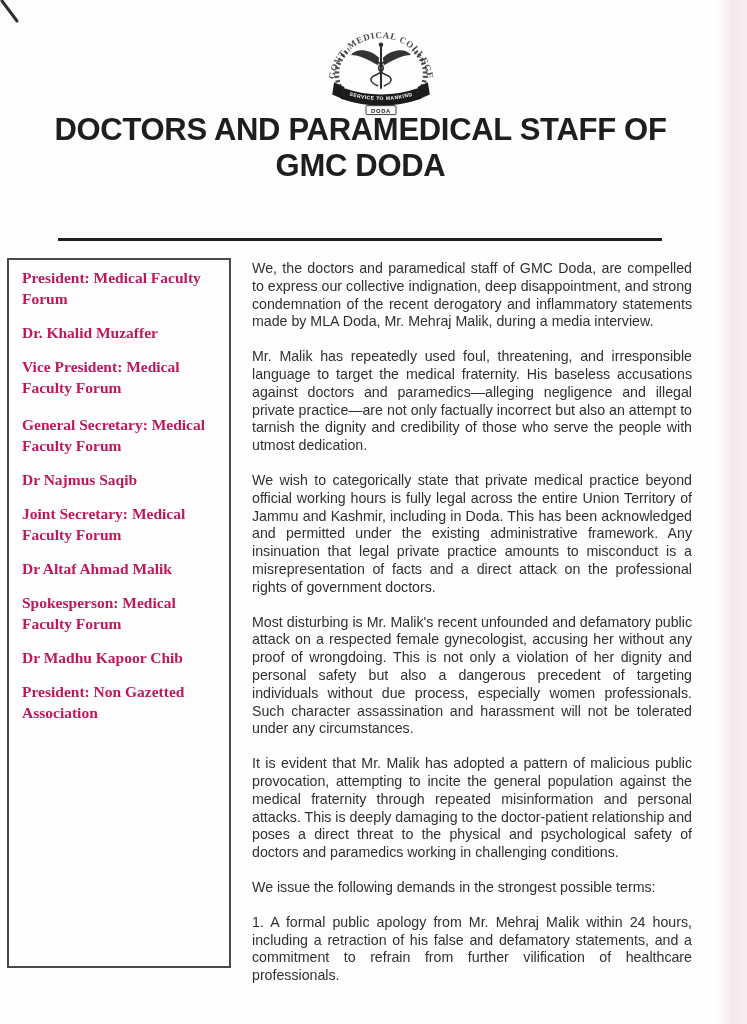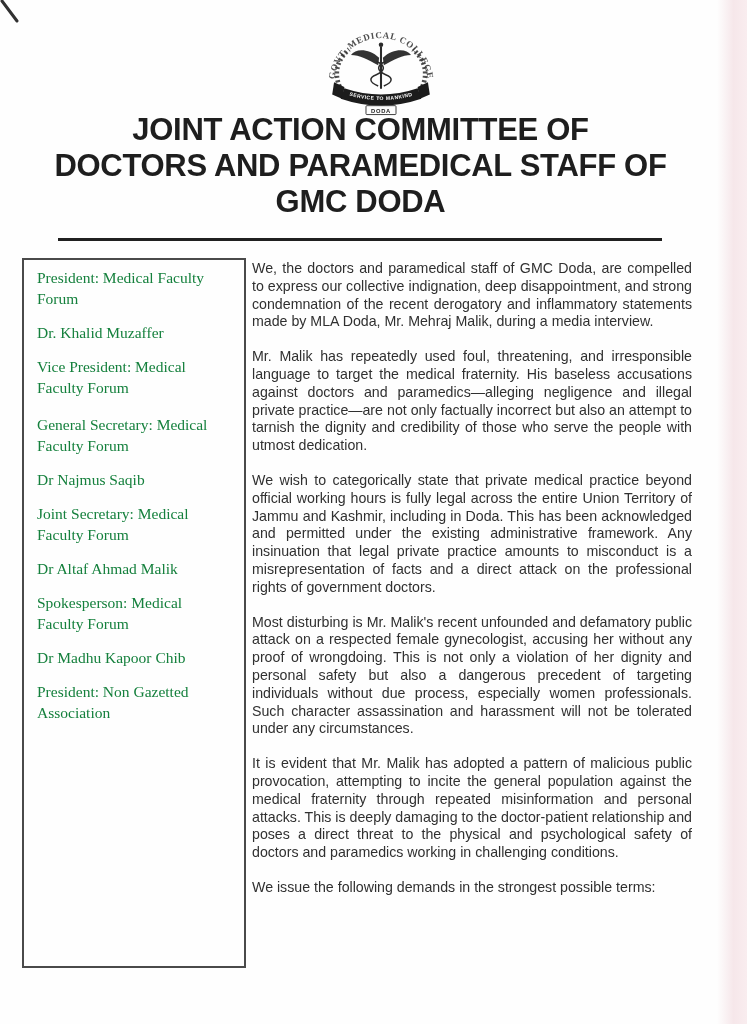--- a/index.html
+++ b/index.html
@@ -48,30 +48,30 @@
     position: absolute;
     top: 238px;
     left: 58px;
     width: 604px;
     height: 3px;
     background: #202020;
   }
   .committee-box {
     position: absolute;
     top: 258px;
-    left: 22px;
+    left: 7px;
     width: 224px;
     height: 710px;
     border: 2px solid #4a4a4a;
     padding: 7px 12px 0 13px;
     font-family: "Liberation Serif", serif;
-    font-weight: normal;
+    font-weight: bold;
     font-size: 15.5px;
     line-height: 21px;
-    color: #15803d;
+    color: #be185d;
   }
   .entry { margin-bottom: 13px; }
   .entry.gap-extra { margin-top: 16px; }
   .body-col {
     position: absolute;
     top: 260px;
     left: 252px;
     width: 440px;
   }
   .body-col p {
@@ -121,21 +121,20 @@
         </text>
       </g>
       <g>
         <rect x="49" y="88" width="32" height="9.5" fill="#fdfdfd" stroke="#333" stroke-width="1" rx="1"></rect>
         <text x="65" y="95.5" text-anchor="middle" font-family="Liberation Sans, sans-serif" font-size="6.2" font-weight="bold" fill="#1b1b1b" letter-spacing="0.8">DODA</text>
       </g>
     </svg>
   </div>
 
   <div class="title">
-    <div>JOINT ACTION COMMITTEE OF</div>
     <div>DOCTORS AND PARAMEDICAL STAFF OF</div>
     <div>GMC DODA</div>
   </div>
 
   <div class="title-divider"></div>
 
   <div class="committee-box">
     <div class="entry role">President: Medical Faculty Forum</div>
     <div class="entry name">Dr. Khalid Muzaffer</div>
     <div class="entry role">Vice President: Medical Faculty Forum</div>
@@ -148,15 +147,16 @@
     <div class="entry role">President: Non Gazetted Association</div>
   </div>
 
   <div class="body-col">
     <p>We, the doctors and paramedical staff of GMC Doda, are compelled to express our collective indignation, deep disappointment, and strong condemnation of the recent derogatory and inflammatory statements made by MLA Doda, Mr. Mehraj Malik, during a media interview.</p>
     <p>Mr. Malik has repeatedly used foul, threatening, and irresponsible language to target the medical fraternity. His baseless accusations against doctors and paramedics—alleging negligence and illegal private practice—are not only factually incorrect but also an attempt to tarnish the dignity and credibility of those who serve the people with utmost dedication.</p>
     <p>We wish to categorically state that private medical practice beyond official working hours is fully legal across the entire Union Territory of Jammu and Kashmir, including in Doda. This has been acknowledged and permitted under the existing administrative framework. Any insinuation that legal private practice amounts to misconduct is a misrepresentation of facts and a direct attack on the professional rights of government doctors.</p>
     <p>Most disturbing is Mr. Malik's recent unfounded and defamatory public attack on a respected female gynecologist, accusing her without any proof of wrongdoing. This is not only a violation of her dignity and personal safety but also a dangerous precedent of targeting individuals without due process, especially women professionals. Such character assassination and harassment will not be tolerated under any circumstances.</p>
     <p>It is evident that Mr. Malik has adopted a pattern of malicious public provocation, attempting to incite the general population against the medical fraternity through repeated misinformation and personal attacks. This is deeply damaging to the doctor-patient relationship and poses a direct threat to the physical and psychological safety of doctors and paramedics working in challenging conditions.</p>
     <p>We issue the following demands in the strongest possible terms:</p>
+    <p>1. A formal public apology from Mr. Mehraj Malik within 24 hours, including a retraction of his false and defamatory statements, and a commitment to refrain from further vilification of healthcare professionals.</p>
   </div>
 
 </div>
 
 </body></html>

